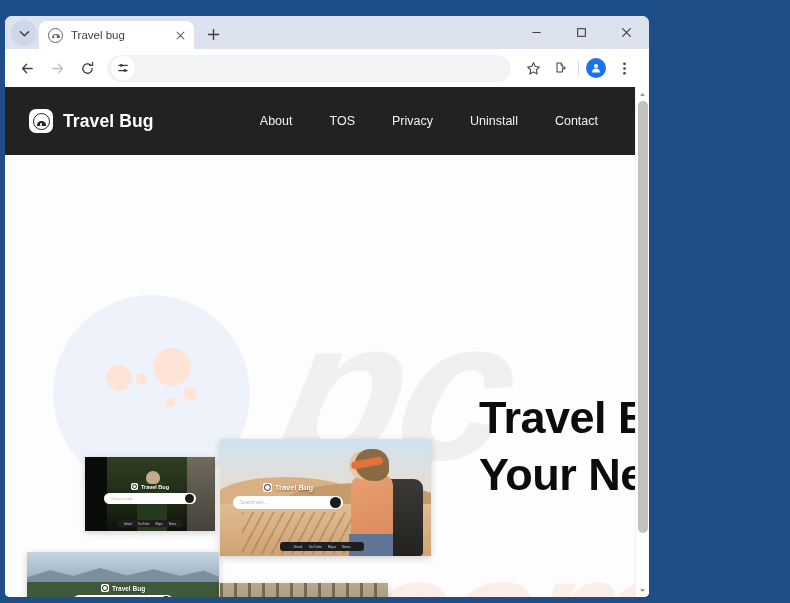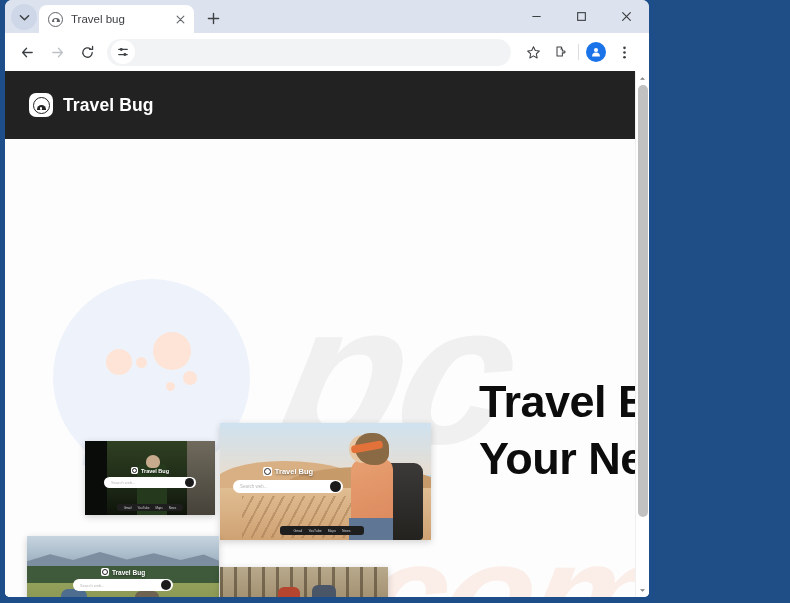--- a/index.html
+++ b/index.html
@@ -8,21 +8,21 @@
     font-family: "Liberation Sans", sans-serif;
     background: #1f4e87;
     overflow: hidden;
   }
 
   
   .window {
     position: absolute; left: 0; top: 0;
     width: 654px; height: 603px;
     background: #1d4e89;
-    padding: 0 5px 6px 5px;
+    padding: 16px 5px 6px 5px;
     display: flex; flex-direction: column;
   }
   .chrome {
     flex: 1;
     background: #f1f3f8;
     border-radius: 7px 7px 5px 5px;
     display: flex; flex-direction: column;
     overflow: hidden;
     position: relative;
   }
@@ -468,20 +468,27 @@
     <div class="viewport">
       <div class="page">
 
         <div class="site-header">
           <div class="brand">
             <span class="brand-mark">
               <span class="ring"></span>
             </span>
             <span class="brand-name">Travel Bug</span>
           </div>
+          <nav class="site-nav">
+            <a>About</a>
+            <a>TOS</a>
+            <a>Privacy</a>
+            <a>Uninstall</a>
+            <a>Contact</a>
+          </nav>
         </div>
 
         <div class="hero">
 
           <div class="wm wm-top">pc</div>
           <div class="wm wm-bottom">com</div>
 
           <div class="blob"></div>
           <div class="blob-tail"></div>
           <span class="dot" style="left:148px; top:193px; width:38px; height:38px;"></span>

